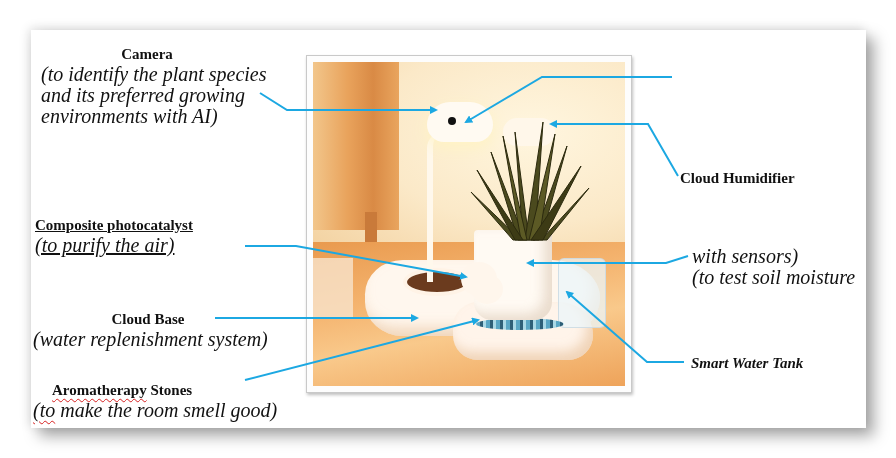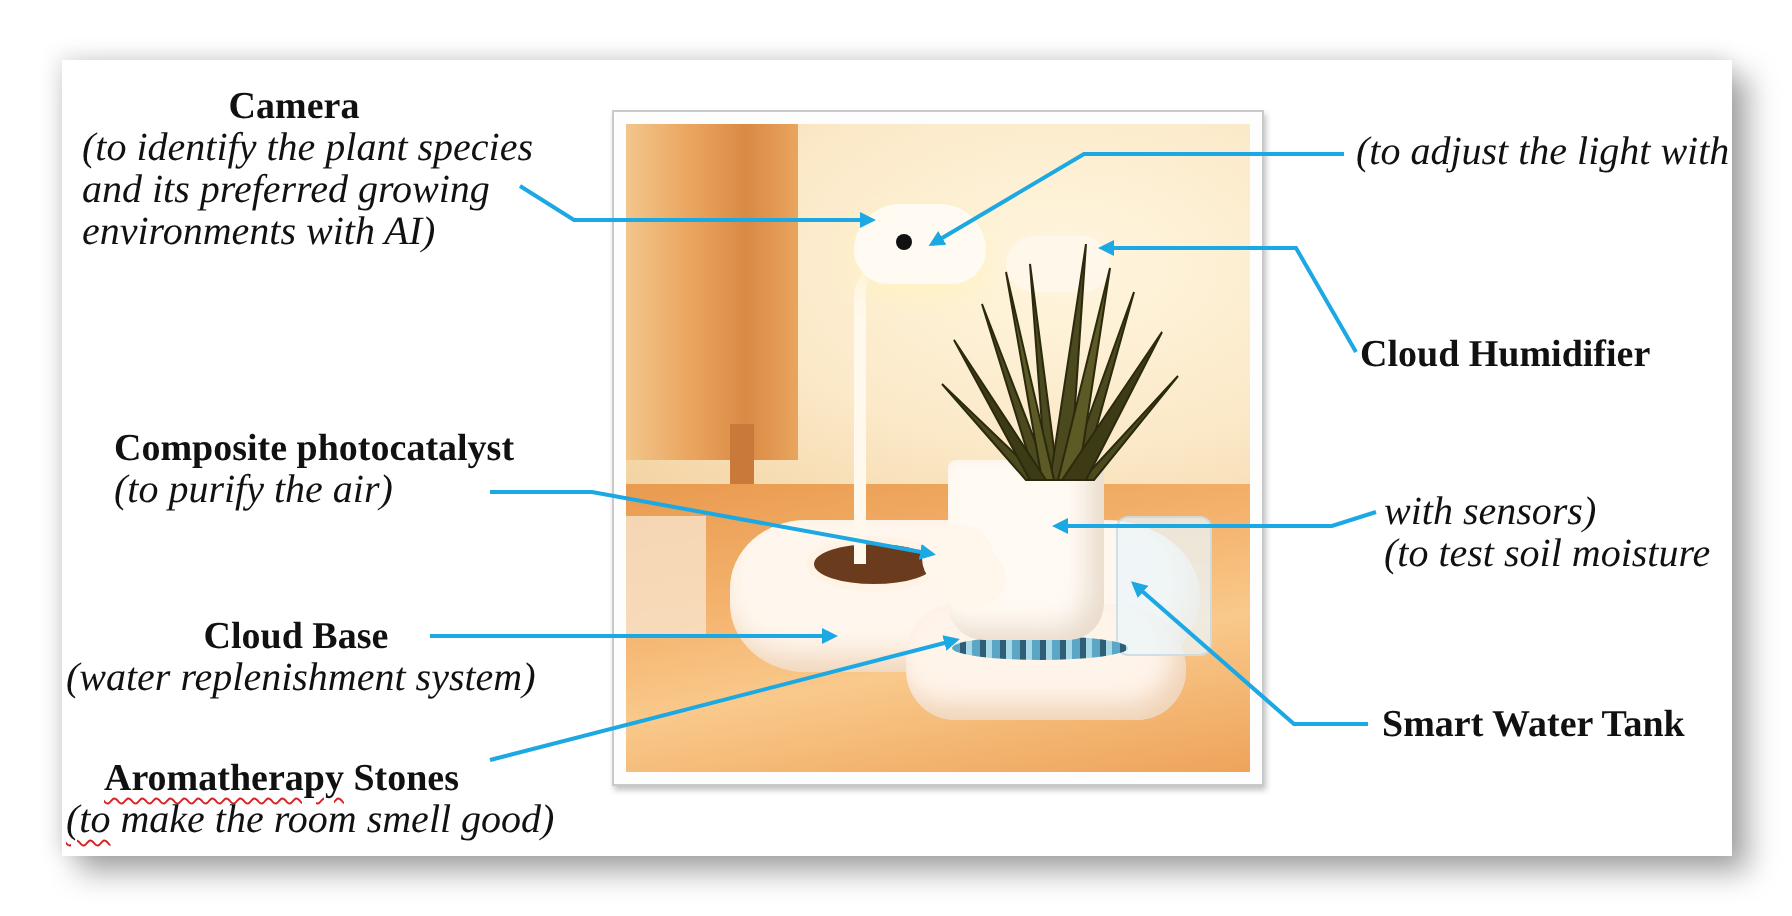--- a/index.html
+++ b/index.html
@@ -48,21 +48,21 @@
   .lamp-eye { position:absolute; left:135px; top:55px; width:8px; height:8px; border-radius:50%; background:#111; }
   .humid { position:absolute; left:190px; top:56px; width:52px; height:28px; border-radius:14px; background:#fff7ea; }
   .pot { position:absolute; left:161px; top:168px; width:78px; height:90px;
     background:#fffaf3; border-radius:4px 4px 18px 18px; box-shadow: inset -8px -6px 12px rgba(220,200,180,.6); }
   .pot-cloud { position:absolute; left:148px; top:200px; width:36px; height:34px; border-radius:50%; background:#fff6ec;
     box-shadow: 8px 10px 0 -2px #fff6ec; }
   .tank { position:absolute; left:245px; top:196px; width:46px; height:68px; border-radius:6px;
     background:rgba(235,245,250,.75); border:1px solid rgba(200,215,225,.8); }
   .plant { position:absolute; left:150px; top:60px; width:130px; height:120px; }
   .card-text { position:absolute; }
-  .title { font-weight:bold; font-size:19px; line-height:20px; white-space:nowrap; }
+  .title { font-weight:bold; font-size:15px; line-height:20px; white-space:nowrap; }
   .sub { font-style:italic; font-size:20px; line-height:21px; white-space:nowrap; }
   .center { text-align:center; }
   .squiggle { text-decoration: underline wavy #d62020; text-decoration-thickness:1px; text-underline-offset:3px;text-align:center; }
   svg.connectors { position:absolute; left:0; top:0; width:896px; height:458px; pointer-events:none; }
 </style>
 </head>
 <body>
 
 <div class="card"></div>
 
@@ -119,43 +119,42 @@
   </g>
 </svg>
 
 <div class="card-text" style="left:41px; top:44px; width:250px;">
   <div class="title center" style="width:212px;">Camera</div>
   <div class="sub">(to identify the plant species</div>
   <div class="sub">and its preferred growing</div>
   <div class="sub">environments with AI)</div>
 </div>
 
-<div class="card-text" style="left:57px; top:215px;">
+<div class="card-text" style="left:35px; top:215px;text-decoration:underline;">
   <div class="title">Composite photocatalyst</div>
   <div class="sub">(to purify the air)</div>
 </div>
 
 <div class="card-text" style="left:33px; top:309px; width:250px;">
   <div class="title center" style="width:230px;">Cloud Base</div>
   <div class="sub">(water replenishment system)</div>
 </div>
 
 <div class="card-text" style="left:33px; top:380px;">
   <div class="title" style="padding-left:19px;"><span class="squiggle">Aromatherapy</span><span> Stones</span></div>
   <div class="sub"><span class="squiggle">(to</span><span> make the room smell good)</span></div>
 </div>
 
 <div class="card-text" style="left:678px; top:66px;">
-  <div class="sub">(to adjust the light with</div>
 </div>
 
 <div class="card-text" style="left:680px; top:168px;">
   <div class="title">Cloud Humidifier</div>
 </div>
 
 <div class="card-text" style="left:692px; top:246px;">
   <div class="sub">with sensors)</div>
   <div class="sub">(to test soil moisture</div>
 </div>
 
-<div class="card-text" style="left:691px; top:353px;">
+<div class="card-text" style="left:691px; top:353px;font-style:italic;">
   <div class="title">Smart Water Tank</div>
 </div>
 
 </body></html>

